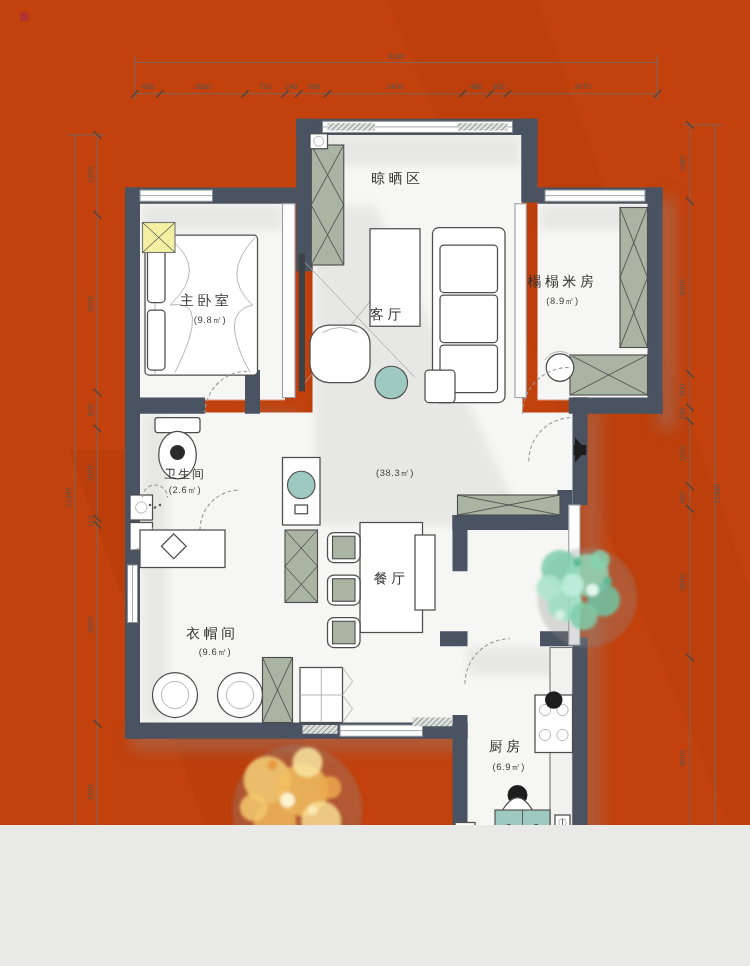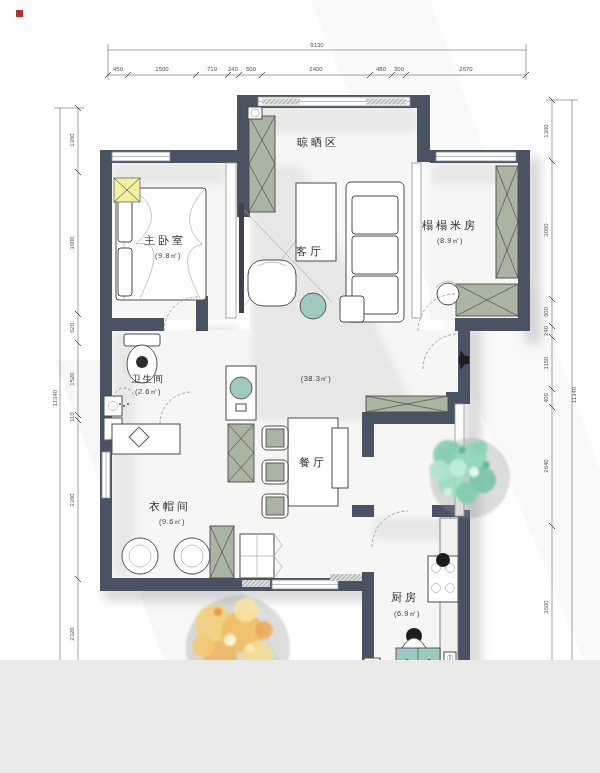--- a/index.html
+++ b/index.html
@@ -1,16 +1,16 @@
 <!DOCTYPE html>
 <html><head>
 <meta charset="utf-8">
 <style>
   html,body{margin:0;padding:0;background:#e9e9e7;}
-  .sheet{position:relative;width:600px;height:660px;background:#ffffff;overflow:hidden;
+  .sheet{position:relative;width:600px;height:660px;background:#c2410c;overflow:hidden;
          font-family:"Liberation Sans","DejaVu Sans",sans-serif;}
   svg{position:absolute;left:0;top:0;}
   .wall{fill:#4a5361;stroke:none;}
   .floor{fill:#f6f6f4;}
   .win{fill:#ffffff;stroke:#8a8f96;stroke-width:0.8;}
   .winline{stroke:#8a8f96;stroke-width:0.6;}
   .lite{fill:#fdfdfd;stroke:#9aa0a6;stroke-width:0.9;}
   .furn{fill:#ffffff;stroke:#4d4d4d;stroke-width:1;}
   .furn2{fill:#f1f1ef;stroke:#777;stroke-width:0.9;}
   .grn{fill:#a9b4a2;stroke:#4d4d4d;stroke-width:0.9;}

